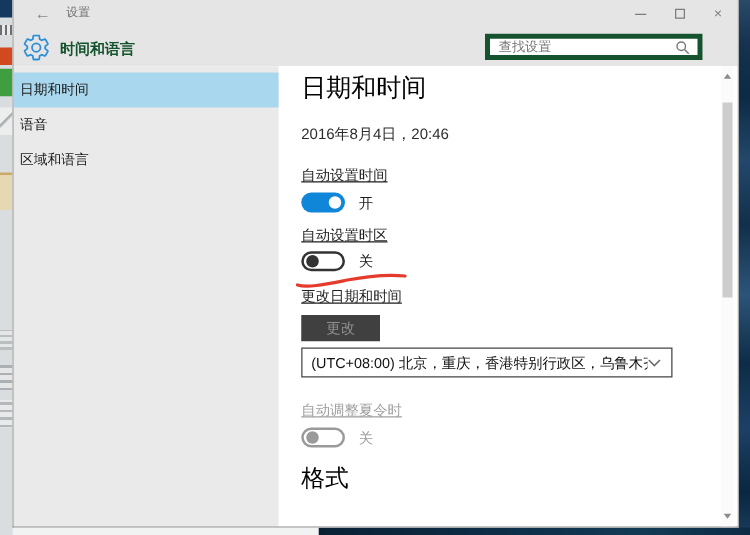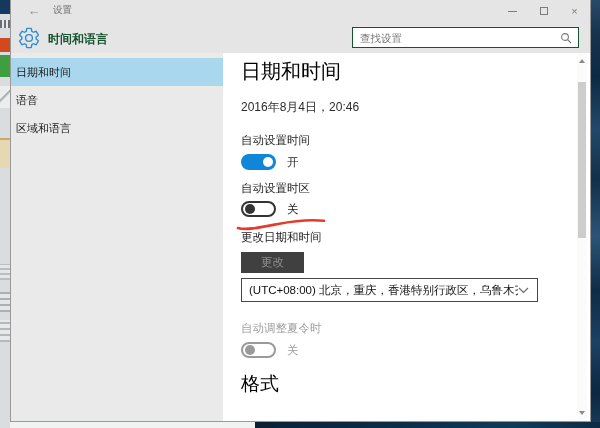--- a/index.html
+++ b/index.html
@@ -34,37 +34,37 @@
           font-size:13px; text-align:center; line-height:18px; cursor:default; }
   .apptitle { position:absolute; left:42px; top:4px; font-size:9.5px; color:#6f6f6f; }
   .caption-btns { position:absolute; right:0; top:0; height:22px; display:flex; }
   .cap { width:31px; height:22px; display:flex; align-items:center; justify-content:center; color:#7c7c7c; }
   .cap-min i { display:block; width:9px; height:1px; background:#7c7c7c; }
   .cap-max i { display:block; width:8px; height:8px; border:1px solid #7c7c7c; }
   .cap-close { font-size:11px; }
 
   .gear-wrap { position:absolute; left:6px; top:26px; width:24px; height:24px; }
   .header-title { position:absolute; left:37px; top:31px; font-size:12px; font-weight:bold; color:#14532d; }
-  .search { position:absolute; right:11px; top:27px; width:227px; height:21px; background:#fff;
-            border:1px solid #14532d; display:flex; align-items:center; }
+  .search { position:absolute; right:28px; top:27px; width:174px; height:21px; background:#fff;
+            border:4px solid #14532d; display:flex; align-items:center; }
   .search input { flex:1; border:none; outline:none; background:transparent; font-size:10.5px;
                   padding:0 4px 0 7px; color:#333; font-family:inherit; }
   .search input::placeholder { color:#767676; opacity:1; }
   .search svg { margin-right:6px; }
 
   
   .bodyrow { position:absolute; left:0; top:53px; width:100%; height:368px; display:flex; }
   .sidebar { width:212px; background:#eaeaea; padding-top:5px; }
   .side-item { height:28px; line-height:28px; padding-left:5px; font-size:11px; color:#1a1a1a; cursor:default; }
   .side-item.sel { background:#a9d7ee; }
 
   .content { flex:1; background:#fff; position:relative; padding:6px 0 0 18px; }
   .h1 { font-size:20px; line-height:24px; color:#000; font-weight:400; }
   .dt { margin-top:16px; font-size:12px; color:#2b2b2b; }
-  .lbl { margin-top:13px; font-size:11.5px; color:#1f1f1f; }
+  .lbl { margin-top:13px; font-size:11.5px; color:#1f1f1f;text-decoration:underline; }
   .lbl.dis { color:#a0a0a0; }
   .tgl-row { margin-top:6px; display:flex; align-items:center; gap:11px; position:relative; width:120px; }
   .tgl { width:35px; height:16px; border-radius:8px; position:relative; cursor:default; }
   .tgl-on { background:#0f86d7; }
   .tgl-on .knob { position:absolute; right:3px; top:3px; width:10px; height:10px; border-radius:50%; background:#fff; }
   .tgl-off { background:#fff; border:2px solid #333; }
   .tgl-off .knob { position:absolute; left:2px; top:1px; width:10px; height:10px; border-radius:50%; background:#333; }
   .tgl-dis { background:#fff; border:2px solid #9a9a9a; }
   .tgl-dis .knob { position:absolute; left:2px; top:1px; width:10px; height:10px; border-radius:50%; background:#9a9a9a; }
   .tgl-state { font-size:11.5px; color:#1f1f1f; }

